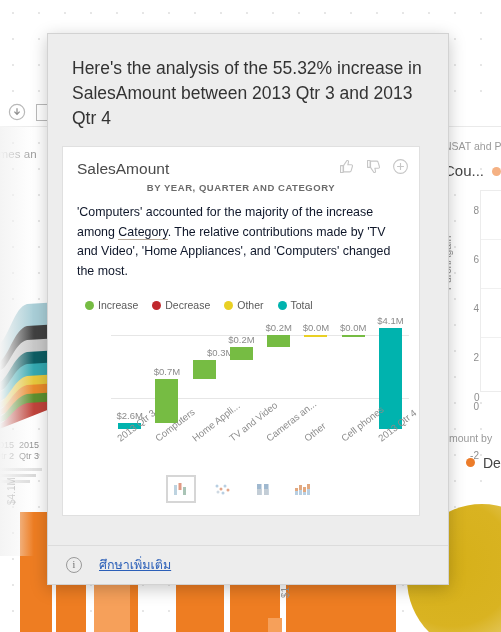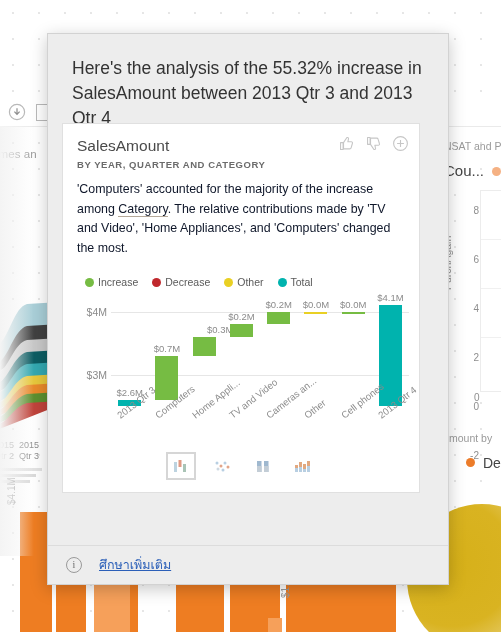--- a/index.html
+++ b/index.html
@@ -66,26 +66,26 @@
   
   #popup{
     position:absolute;left:47px;top:33px;width:400px;height:550px;
     background:#ededed;border:1px solid #d2d2d2;
     box-shadow:0 4px 16px rgba(0,0,0,.22);
   }
   .popup-head{padding:22px 24px 14px 24px;}
   .popup-head h1{margin:0;font-size:17.5px;line-height:25px;font-weight:400;color:#333;}
 
   .insight-card{
-    position:absolute;left:14px;top:89px;width:356px;
+    position:absolute;left:14px;top:112px;width:356px;
     background:#fff;border:1px solid #e0e0e0;
   }
   .ic-head{padding:12px 14px 0 14px;position:relative;}
   .ic-title{font-size:15.5px;color:#4a4a4a;font-weight:400;line-height:19px;}
-  .ic-sub{font-size:9.5px;color:#6b6b6b;letter-spacing:.55px;font-weight:700;margin-top:4px;}
+  .ic-sub{font-size:9.5px;color:#6b6b6b;letter-spacing:.55px;font-weight:700;margin-top:4px;text-align:center;}
   .ic-actions{position:absolute;right:10px;top:11px;display:flex;gap:10px;align-items:center;}
   .ic-actions span{width:17px;height:17px;display:block;cursor:pointer;}
   .ic-body{padding:10px 14px 4px 14px;font-size:12.4px;line-height:19.5px;color:#0f172a;}
   .ic-body u{text-decoration:none;border-bottom:1px solid #b5a99a;}
 
   .legend{display:flex;gap:14px;padding:14px 14px 0 22px;}
   .lg{display:flex;align-items:center;gap:4px;font-size:10.5px;color:#5a5a5a;}
   .lg i{width:9px;height:9px;border-radius:50%;display:block;}
 
   .chart{position:relative;height:150px;margin:8px 0 0 0;}
@@ -245,24 +245,20 @@
         <i style="background: rgb(233, 208, 36);"></i>
         <span>Other</span>
       </div>
       <div class="lg">
         <i style="background: rgb(0, 179, 174);"></i>
         <span>Total</span>
       </div>
     </div>
 
     <div class="chart">
-      <div class="yaxis">
-        <span class="ytick" id="yt0" style="top: 15.7143px;">$4M</span>
-        <span class="ytick" id="yt1" style="top: 78.5714px;">$3M</span>
-      </div>
       <div class="grid" id="g0" style="top: 15.7143px;"></div>
       <div class="grid" id="g1" style="top: 78.5714px;"></div>
       <div class="plot" id="plot">
           <div class="wbar" style="left: 7.0775px; width: 23.095px; top: 103.714px; height: 6.28571px; background: rgb(0, 179, 174);"></div>
           <div class="wlbl" style="left: 18.625px; top: 90.7143px;">$2.6M</div>
           <div class="wbar" style="left: 44.3275px; width: 23.095px; top: 59.7143px; height: 44px; background: rgb(118, 188, 67);"></div>
           <div class="wlbl" style="left: 55.875px; top: 46.7143px;">$0.7M</div>
           <div class="wbar" style="left: 81.5775px; width: 23.095px; top: 40.8571px; height: 18.8571px; background: rgb(118, 188, 67);"></div>
           <div class="wlbl" style="left: 93.125px; top: 27.8571px; margin-left: 16px;">$0.3M</div>
           <div class="wbar" style="left: 118.828px; width: 23.095px; top: 28.2857px; height: 12.5714px; background: rgb(118, 188, 67);"></div>

